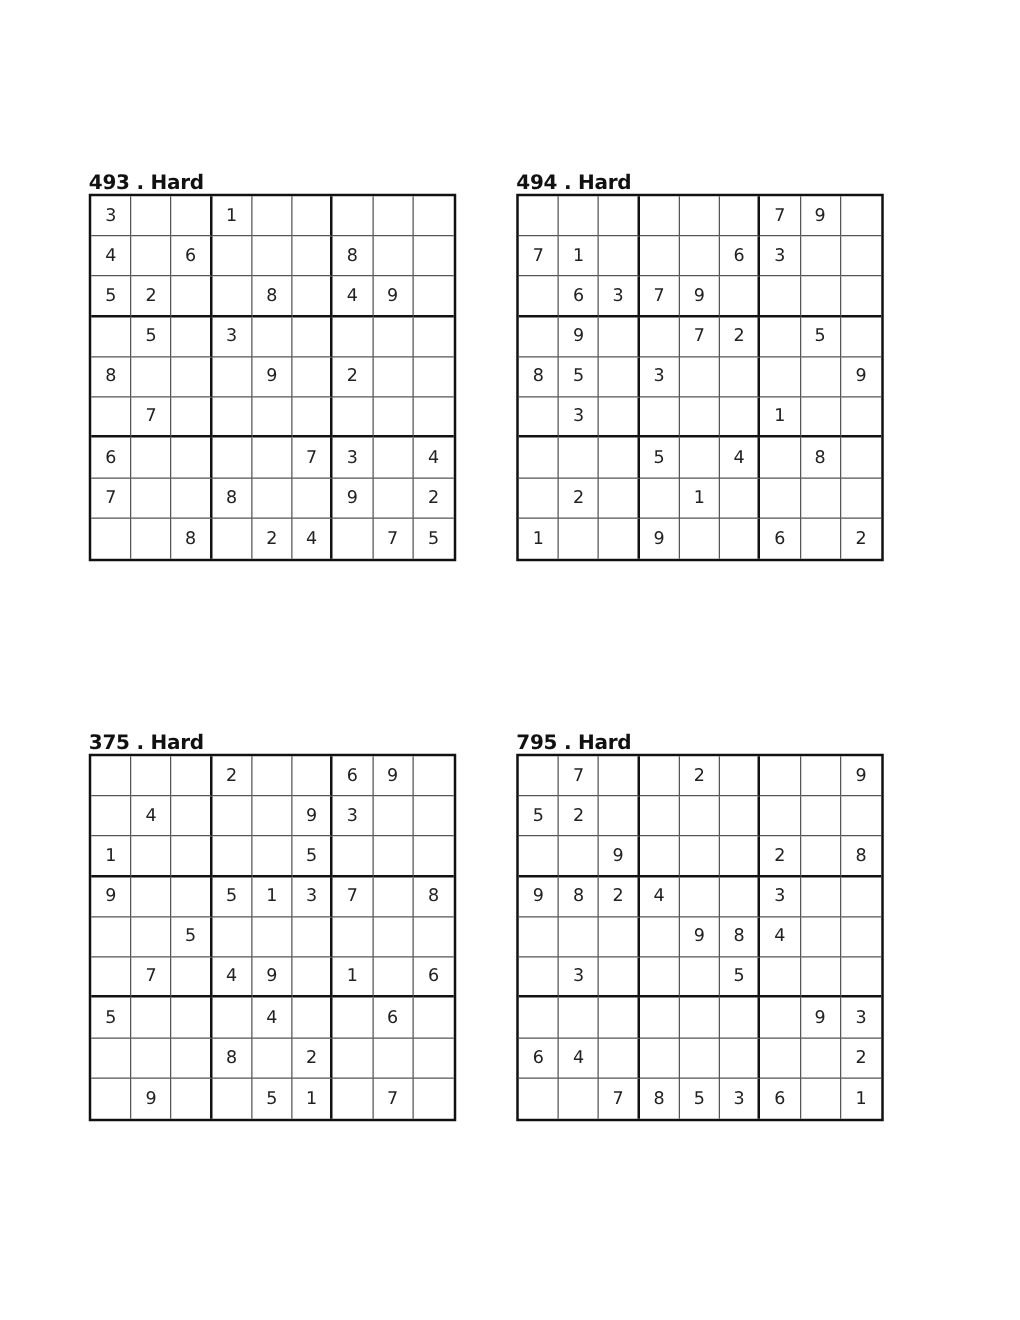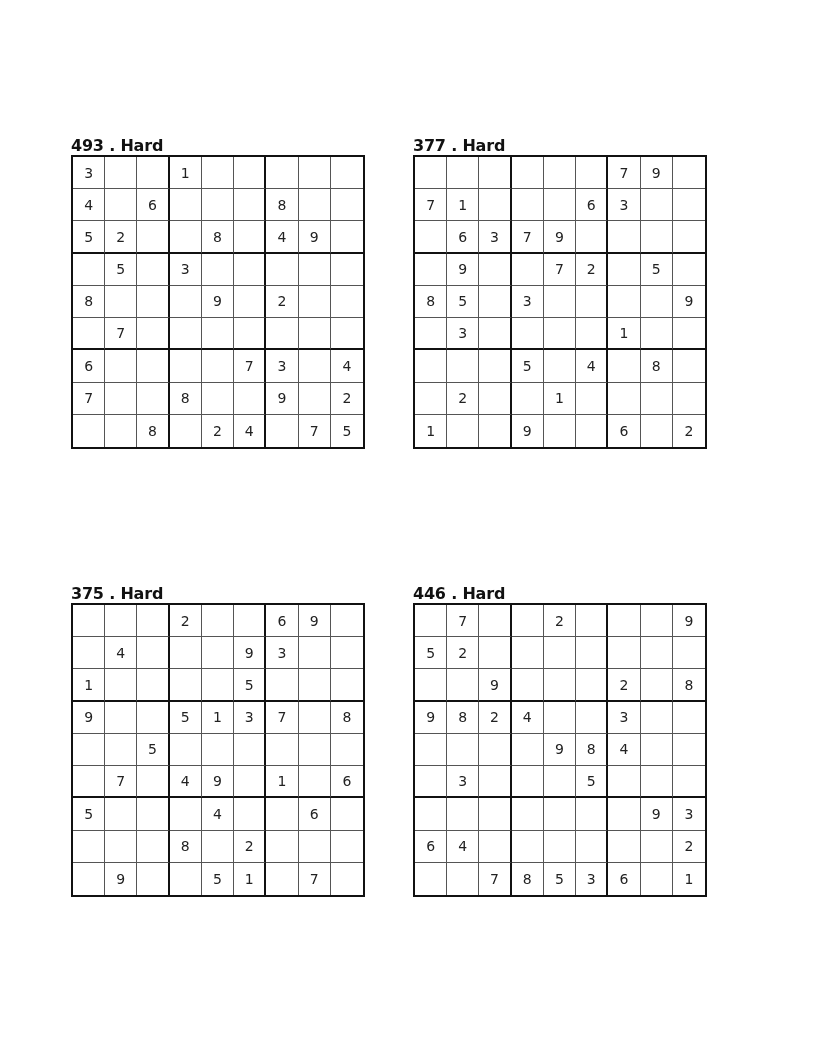--- a/index.html
+++ b/index.html
@@ -115,21 +115,21 @@
       <div class="cell r8"></div>
       <div class="cell r8">2</div>
       <div class="cell r8 thick-r">4</div>
       <div class="cell r8"></div>
       <div class="cell r8">7</div>
       <div class="cell c8 r8">5</div>
     </div>
 </div>
 
 <div class="puzzle" style="left:413px; top:109px;">
-  <div class="puzzle-title">377 . Hard</div>
+  <div class="puzzle-title">494 . Hard</div>
   <div class="grid">
       <div class="cell"></div>
       <div class="cell"></div>
       <div class="cell thick-r"></div>
       <div class="cell"></div>
       <div class="cell"></div>
       <div class="cell thick-r"></div>
       <div class="cell">7</div>
       <div class="cell">9</div>
       <div class="cell c8"></div>
@@ -289,21 +289,21 @@
       <div class="cell r8"></div>
       <div class="cell r8">5</div>
       <div class="cell r8 thick-r">1</div>
       <div class="cell r8"></div>
       <div class="cell r8">7</div>
       <div class="cell c8 r8"></div>
     </div>
 </div>
 
 <div class="puzzle" style="left:413px; top:557px;">
-  <div class="puzzle-title">446 . Hard</div>
+  <div class="puzzle-title">795 . Hard</div>
   <div class="grid">
       <div class="cell"></div>
       <div class="cell">7</div>
       <div class="cell thick-r"></div>
       <div class="cell"></div>
       <div class="cell">2</div>
       <div class="cell thick-r"></div>
       <div class="cell"></div>
       <div class="cell"></div>
       <div class="cell c8">9</div>

